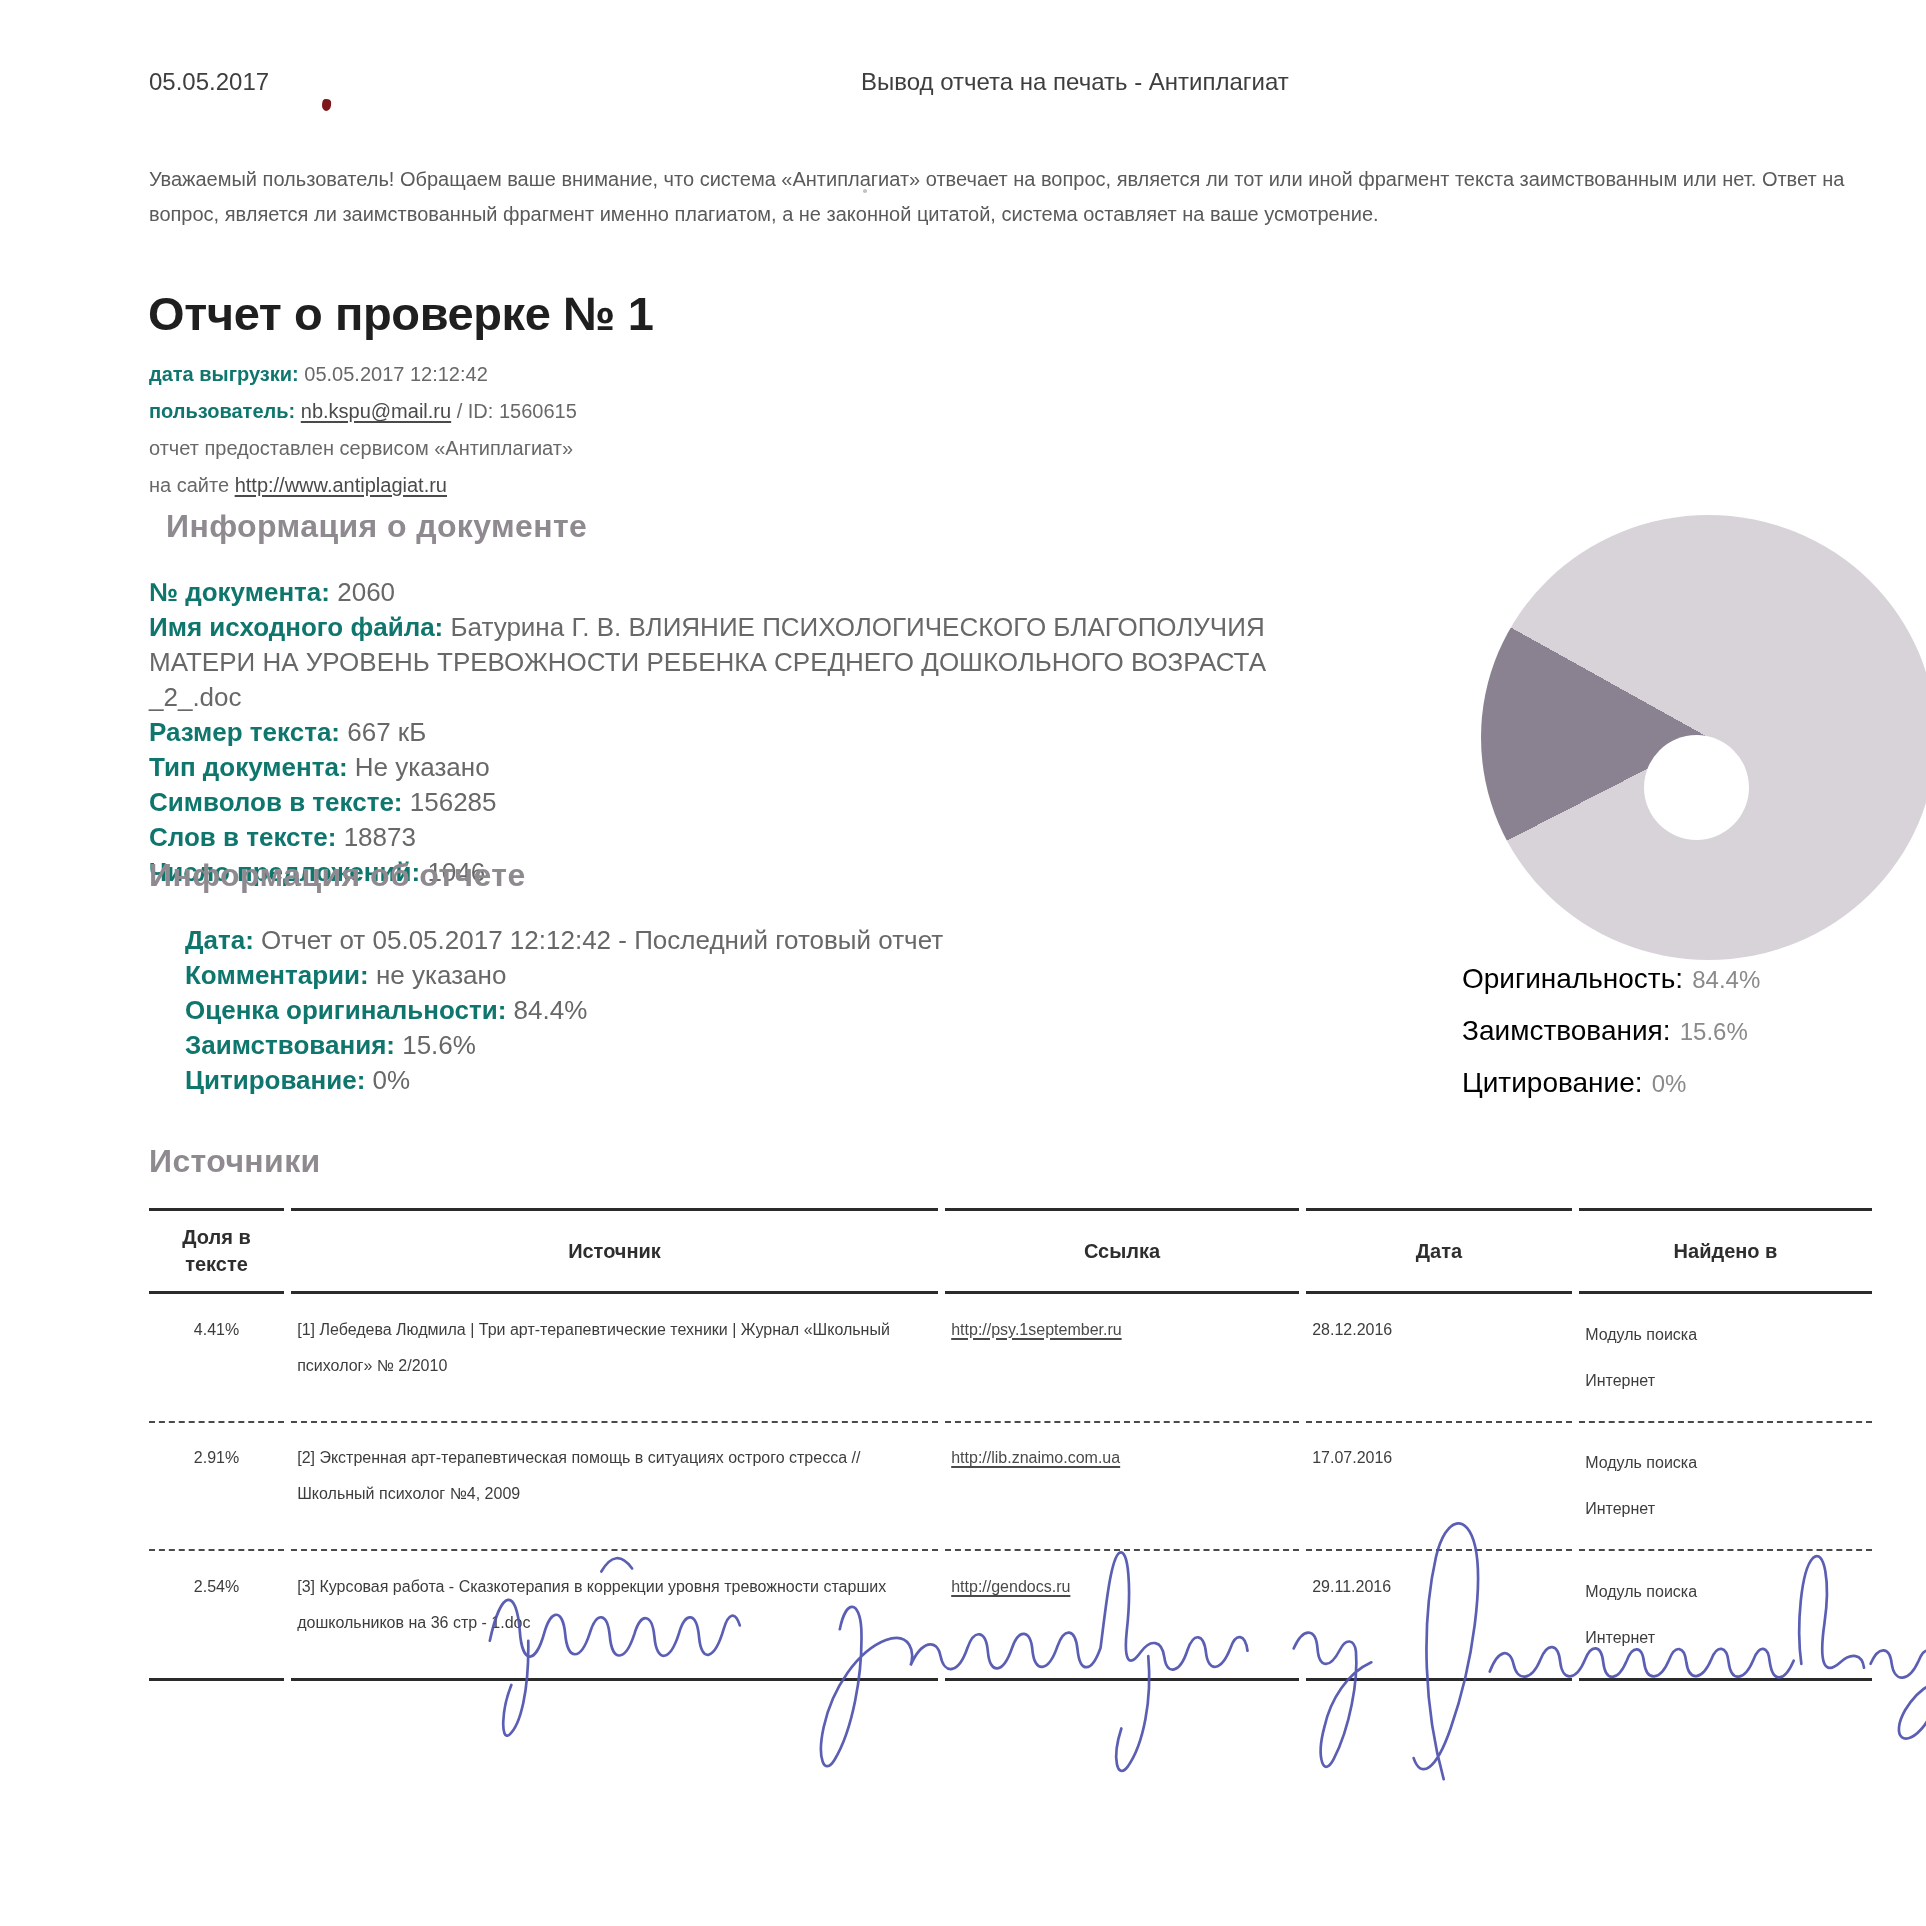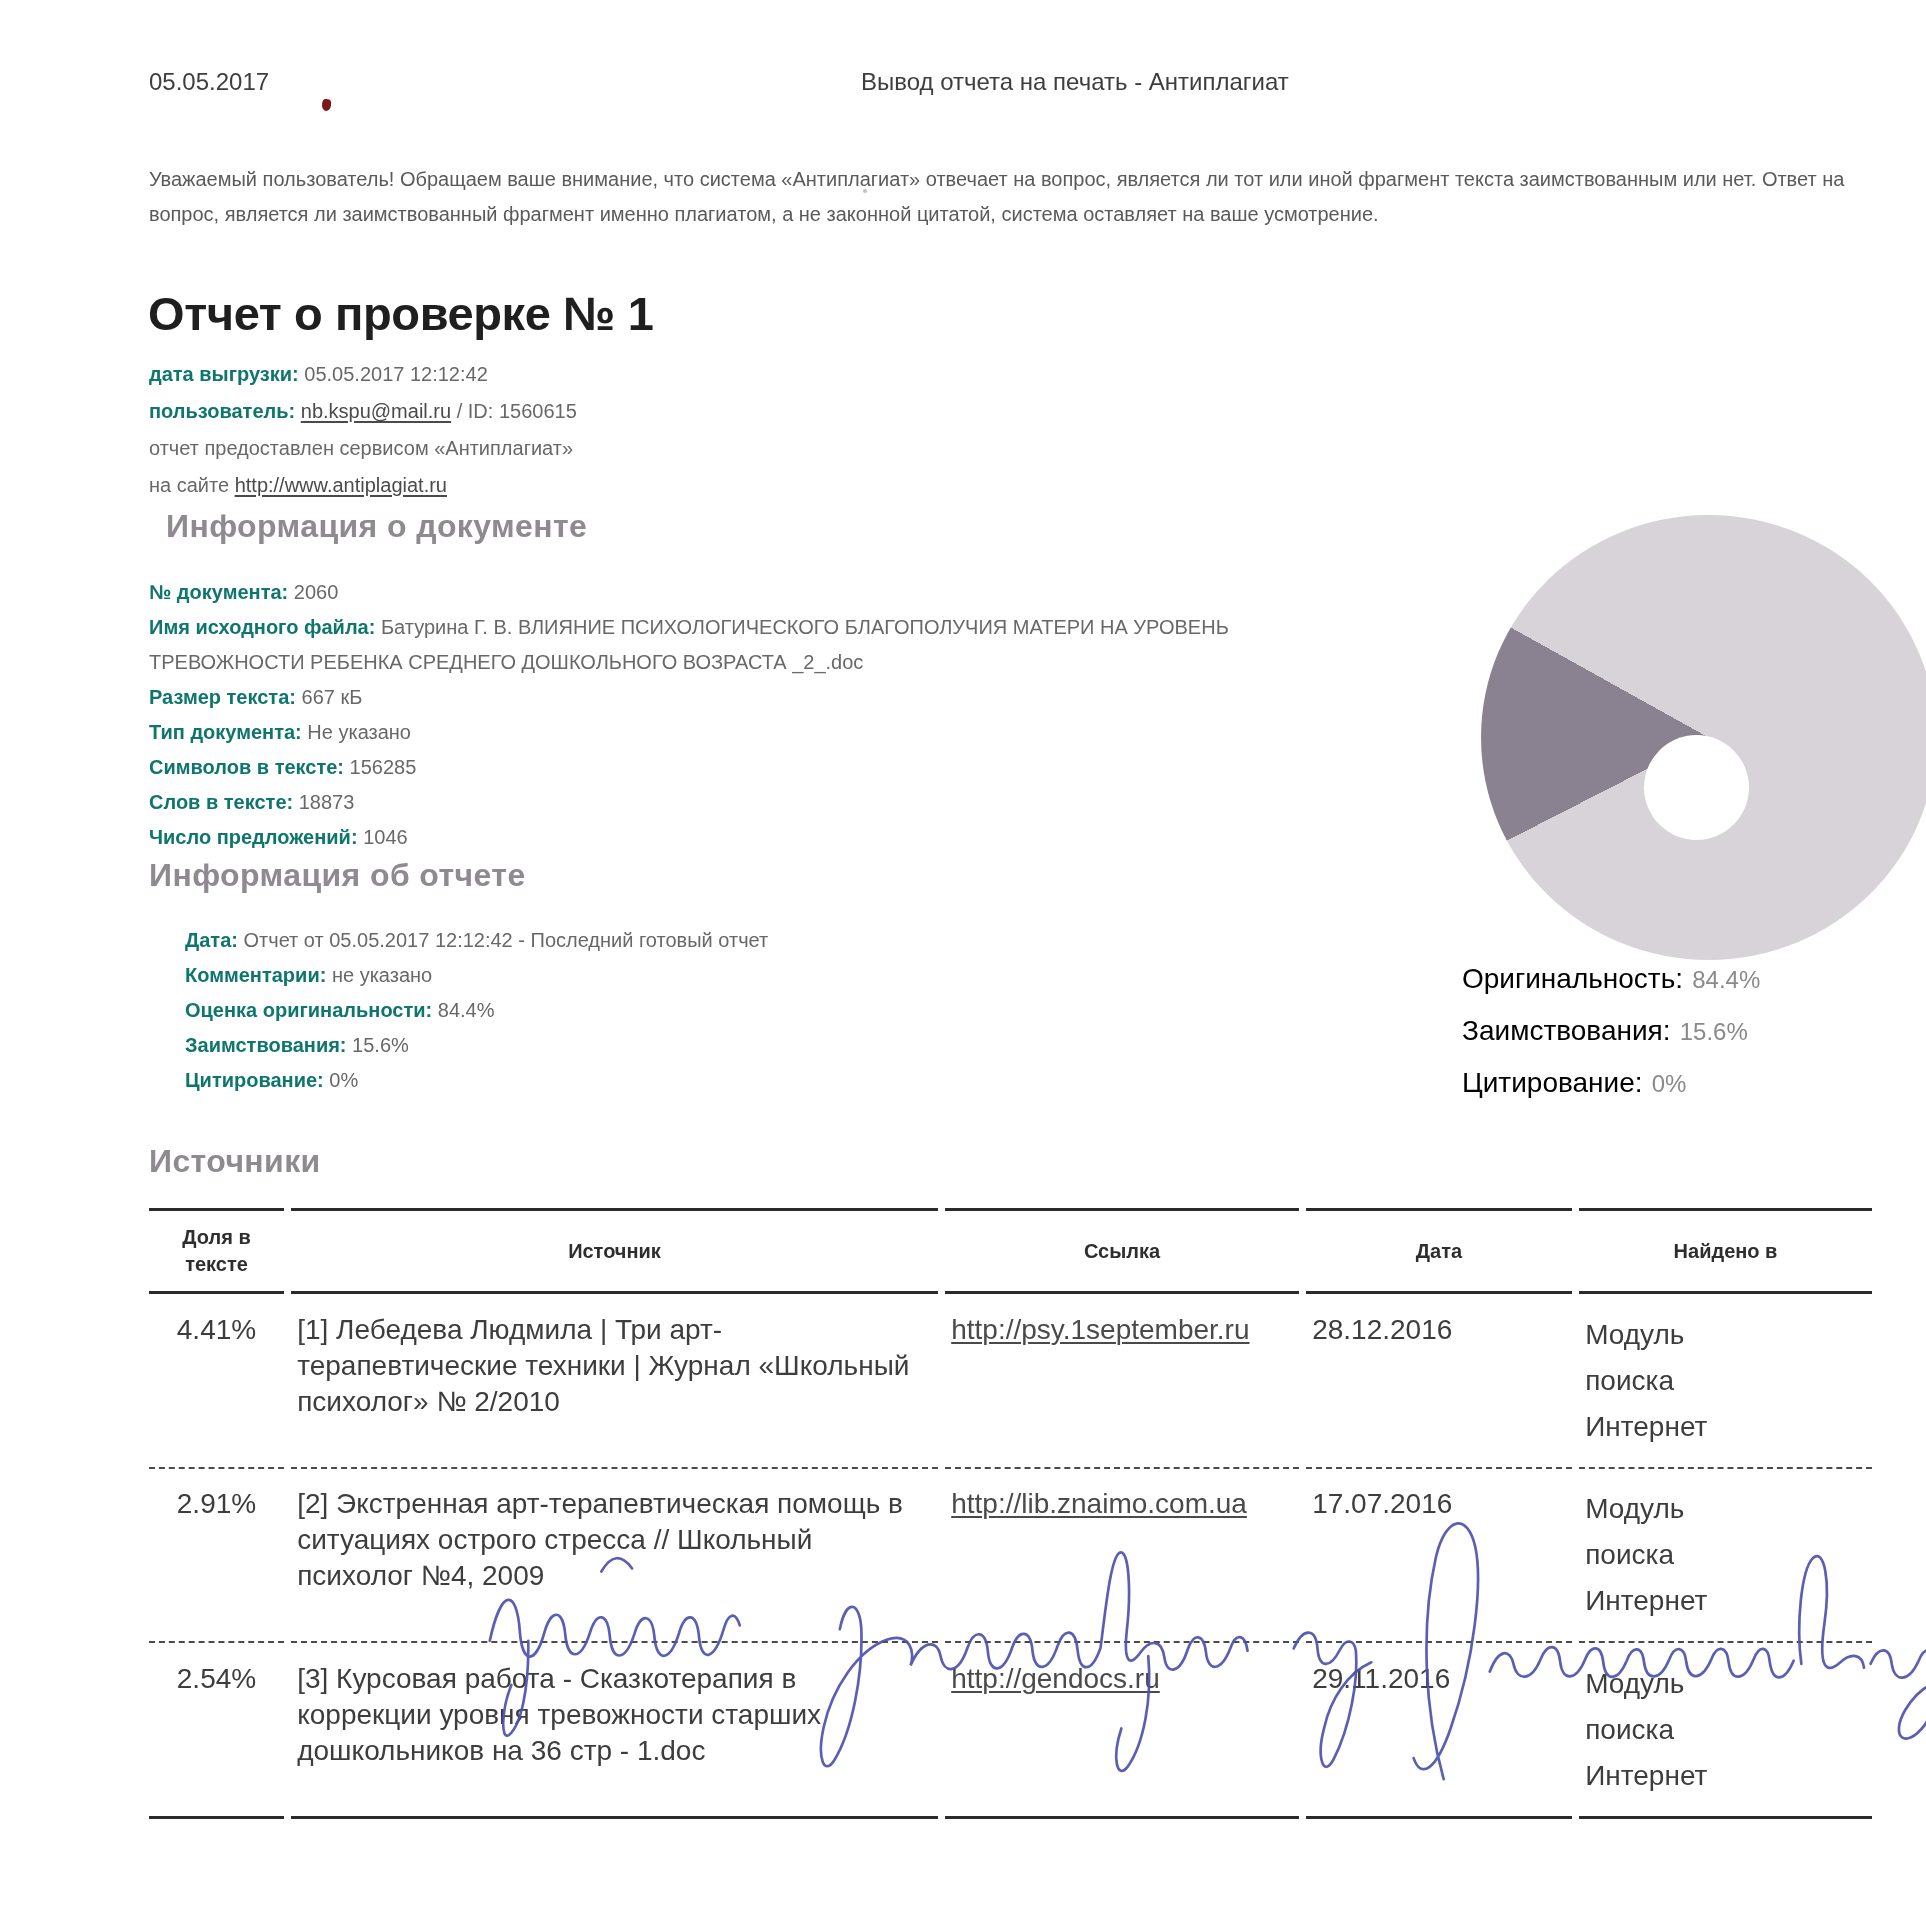--- a/index.html
+++ b/index.html
@@ -11,36 +11,36 @@
   .abs{position:absolute;}
   .hdr{font-size:24px;color:#3e3e3e;white-space:nowrap;}
   .notice{font-size:20px;line-height:35px;color:#5a5a5a;width:1726px;}
   .big-title{font-size:47px;font-weight:bold;color:#1f1f1f;letter-spacing:-0.4px;white-space:nowrap;}
   .meta-line{font-size:20px;line-height:37px;white-space:nowrap;}
   .lbl{font-weight:bold;color:#0f766e;}
   .val{color:#686868;}
   .gray{color:#686868;}
   .lnk{color:#4a4a4a;text-decoration:underline;text-decoration-thickness:1.5px;text-underline-offset:3.1px;}
   .sec-h{font-size:32px;font-weight:bold;color:#8f8a90;letter-spacing:0.4px;white-space:nowrap;}
-  .info-rows{font-size:20px;line-height:35px;width:1136px;}
+  .info-rows{font-size:26px;line-height:35px;width:1136px;}
   .info-rows .row{margin:0;}
   .donut{border-radius:50%;}
   .donut-hole{background:#ffffff;border-radius:50%;}
   .stats-line{white-space:nowrap;}
   .stats-line .s-lbl{font-size:28px;color:#000000;}
   .stats-line .s-val{font-size:24px;color:#8a8a8a;margin-left:9.2px;}
   table.src{border-collapse:separate;border-spacing:7.7px 0;table-layout:fixed;}
   table.src th{
     border-top:3.1px solid #2b2b2b;border-bottom:3.1px solid #2b2b2b;
     font-size:20px;font-weight:bold;color:#2e2e2e;vertical-align:middle;
     padding:13px 3.1px;text-align:center;line-height:27px;
   }
   table.src td{
     border-bottom:2.3px dashed #4a4a4a;vertical-align:top;
-    font-size:28px;color:#3d3d3d;line-height:36px;
+    font-size:16px;color:#3d3d3d;line-height:36px;
     padding:17.7px 6.2px 17px 6.2px;
   }
   table.src tr.last td{border-bottom:3.5px solid #2b2b2b;}
   td.share{text-align:center;padding-top:20px;}
   td.source{padding-left:13px;padding-right:9.2px;}
   td.linkc a{white-space:nowrap;}
   td.datec{padding-left:27px;}
   td.foundc span{display:inline-block;width:185px;line-height:46px;}
   .red-dot{width:9.2px;height:12.3px;background:#7e171c;border-radius:46% 46% 60% 60%;transform:rotate(6deg);}
   .speck{position:absolute;border-radius:50%;}

